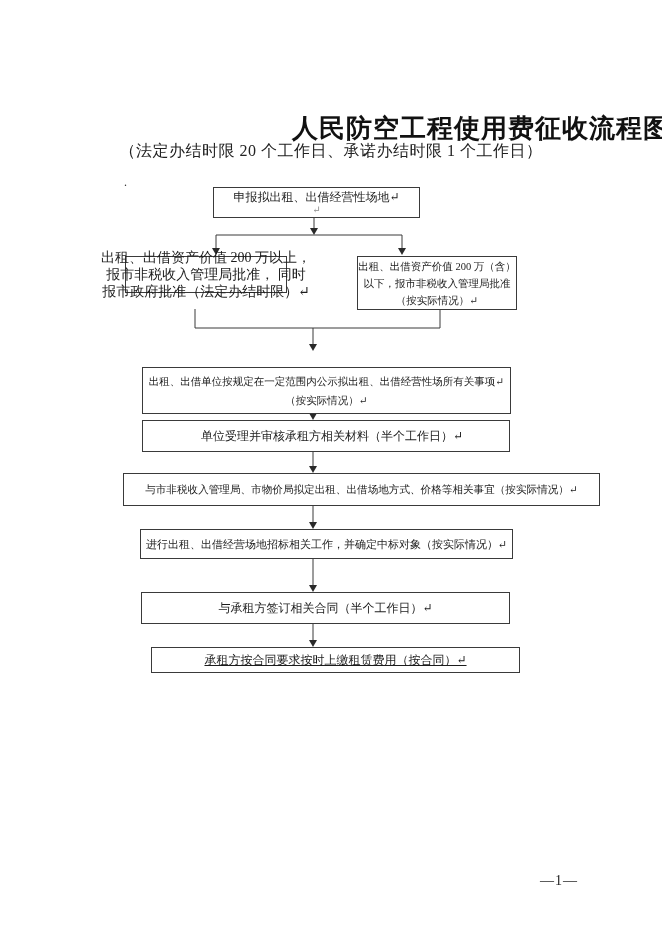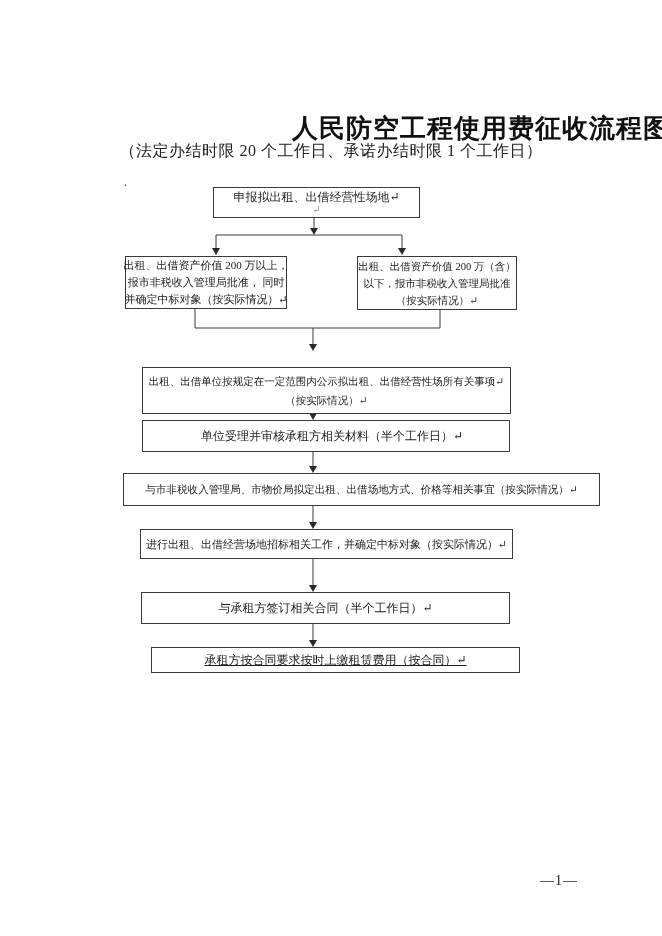--- a/index.html
+++ b/index.html
@@ -38,21 +38,21 @@
     display:flex;flex-direction:column;
     align-items:center;justify-content:center;
     text-align:right;
     font-size:12px;line-height:14px;
     color:#1c1c1c;
     box-sizing:border-box;
   }
   .fbox .ln{white-space:nowrap;}
   #b1{left:213px;top:187px;width:207px;height:31px;}
   #b1 .ln.mark-only{font-size:10px;color:#8a8a8a;line-height:11px;}
-  #b2l{left:125px;top:256px;width:162px;height:53px;font-size:11px;line-height:17px;}
+  #b2l{left:125px;top:256px;width:162px;height:37px;font-size:14px;line-height:17px;}
   #b2r{left:357px;top:256px;width:160px;height:54px;font-size:10.5px;line-height:17px;}
   #b3{left:142px;top:351px;width:369px;height:47px;font-size:10.5px;line-height:19px;margin-top:16px;}
   #b4{left:142px;top:420px;width:368px;height:32px;padding-left:12px;}
   #b5{left:123px;top:473px;width:477px;height:33px;font-size:10.6px;}
   #b6{left:140px;top:529px;width:373px;height:30px;font-size:11px;}
   #b7{left:141px;top:592px;width:369px;height:32px;}
   #b8{left:151px;top:647px;width:369px;height:26px;text-decoration:underline;}
   .page-number{
     position:absolute;left:540px;top:873px;
     font-size:14px;color:#222;letter-spacing:1px;
@@ -106,21 +106,21 @@
   </svg>
 
   <div class="fbox" id="b1">
     <div class="ln">申报拟出租、出借经营性场地↵</div>
     <div class="ln mark-only">↵</div>
   </div>
 
   <div class="fbox" id="b2l">
     <div class="ln">出租、出借资产价值 200 万以上，</div>
     <div class="ln">报市非税收入管理局批准， 同时</div>
-    <div class="ln">并确定中标对象（按实际情况）↵</div>
+    <div class="ln">报市政府批准（法定办结时限）↵</div>
   </div>
 
   <div class="fbox" id="b2r">
     <div class="ln">出租、出借资产价值 200 万（含）</div>
     <div class="ln">以下，报市非税收入管理局批准</div>
     <div class="ln">（按实际情况）↵</div>
   </div>
 
   <div class="fbox" id="b3">
     <div class="ln">出租、出借单位按规定在一定范围内公示拟出租、出借经营性场所有关事项↵</div>

